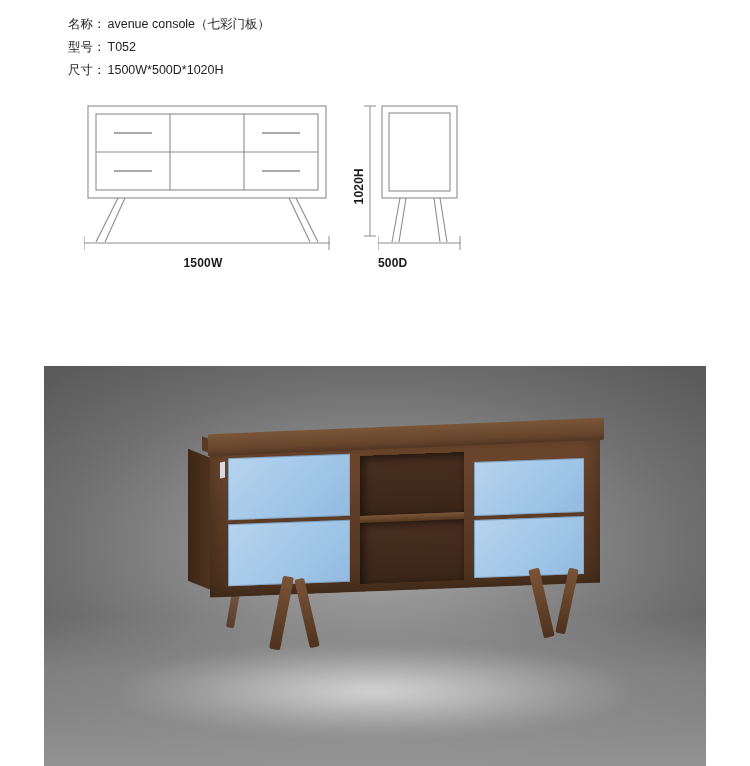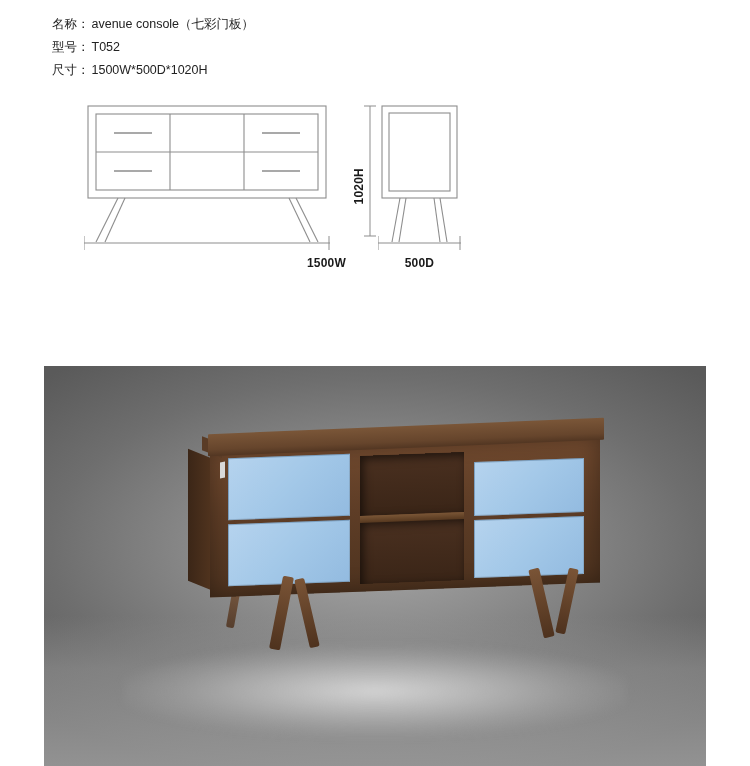--- a/index.html
+++ b/index.html
@@ -24,20 +24,21 @@
   .spec-row {
     display: flex;
     align-items: flex-start;
     font-size: 12.5px;
     line-height: 20px;
     margin-bottom: 3px;
   }
   .spec-label {
     white-space: nowrap;
     flex: 0 0 auto;
+    margin-left: 16px;
   }
   .spec-value {
     flex: 1 1 auto;
     padding-left: 2px;
   }
   .spec-value-wrap {
     max-width: 615px;
   }
 
   
@@ -65,30 +66,30 @@
   svg { display: block; }
 
   .dim-label {
     position: absolute;
     font-size: 12px;
     font-weight: bold;
     color: #1a1a1a;
     letter-spacing: 0.2px;
   }
   .dim-width-front {
-    left: 100px;
+    left: 80px;
     top: 162px;
     width: 246px;
-    text-align: right;
+    text-align: center;
   }
   .dim-width-side {
     left: 378px;
     top: 162px;
     width: 83px;
-    text-align: center;
+    text-align: left;
   }
   .dim-height {
     left: 352px;
     top: 74px;
     writing-mode: vertical-rl;
     text-orientation: mixed;
     transform: rotate(180deg);
     font-size: 12px;
   }
 

